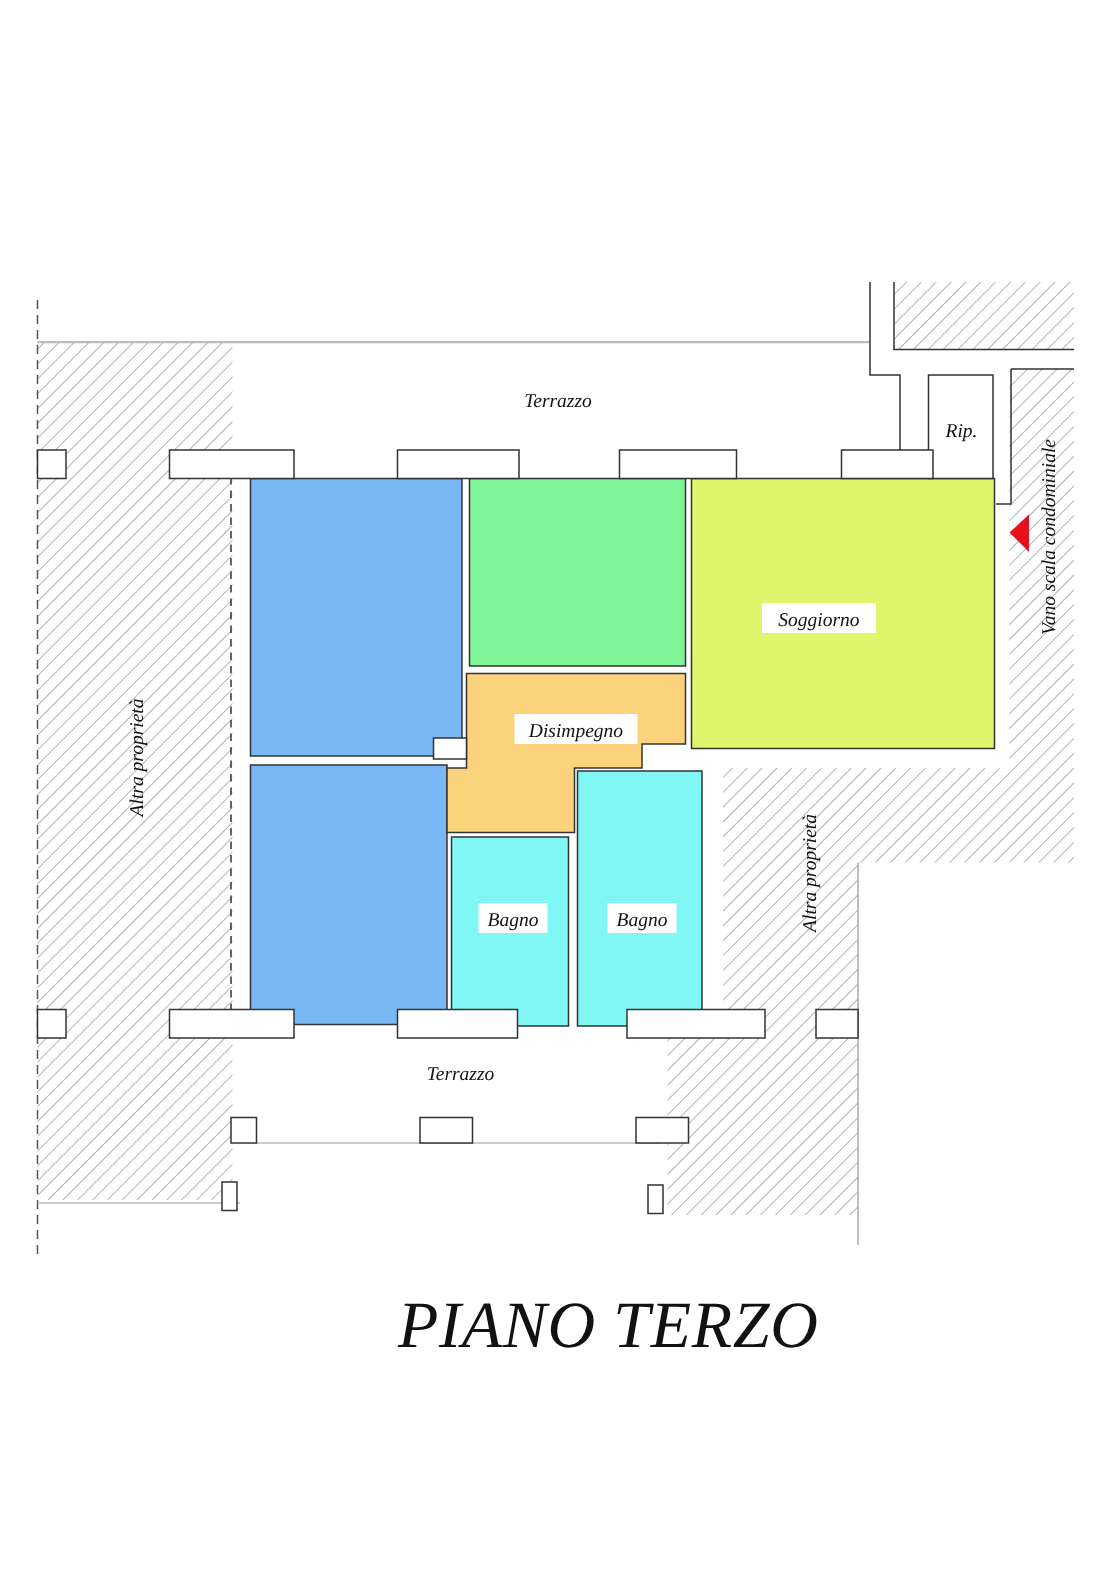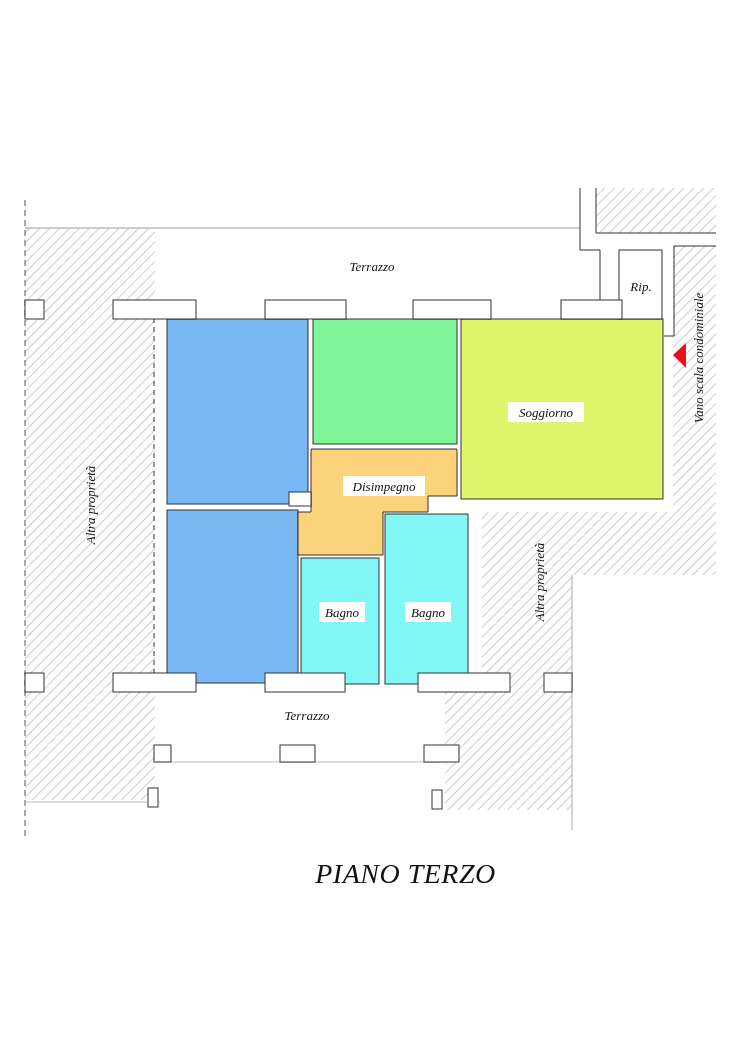--- a/index.html
+++ b/index.html
@@ -1,19 +1,19 @@
 <!DOCTYPE html>
 <html><head>
   <meta charset="utf-8">
   <style>
     html, body { margin: 0; padding: 0; background: #ffffff; }
     body { width: 741px; height: 1050px; position: relative; overflow: hidden; font-family: "Liberation Serif", "DejaVu Serif", serif; }
     #plan { position: absolute; left: 0; top: 0; width: 741px; height: 1050px; }
     .lbl { font-family: "Liberation Serif", "DejaVu Serif", serif; font-style: italic; fill: #111; }
-    .title { position: absolute; left: 0; width: 741px; top: 858px; text-align: center; font-family: "Liberation Serif", "DejaVu Serif", serif; font-style: italic; font-size: 28px; color: #111; letter-spacing: 0.5px; padding-left: 70px; box-sizing: border-box; }
+    .title { position: absolute; left: 0; width: 741px; top: 858px; text-align: center; font-family: "Liberation Serif", "DejaVu Serif", serif; font-style: italic; font-size: 44px; color: #111; letter-spacing: 0.5px; padding-left: 70px; box-sizing: border-box; }
   </style>
 </head>
 <body>
 
 <svg id="plan" viewBox="0 0 741 1050" xmlns="http://www.w3.org/2000/svg">
   <defs>
     <pattern id="hatch" patternUnits="userSpaceOnUse" width="7" height="7" patternTransform="rotate(45)">
       <rect width="7" height="7" fill="#ffffff"></rect>
       <line x1="0" y1="0" x2="0" y2="7" stroke="#9a9a9a" stroke-width="1"></line>
     </pattern>

